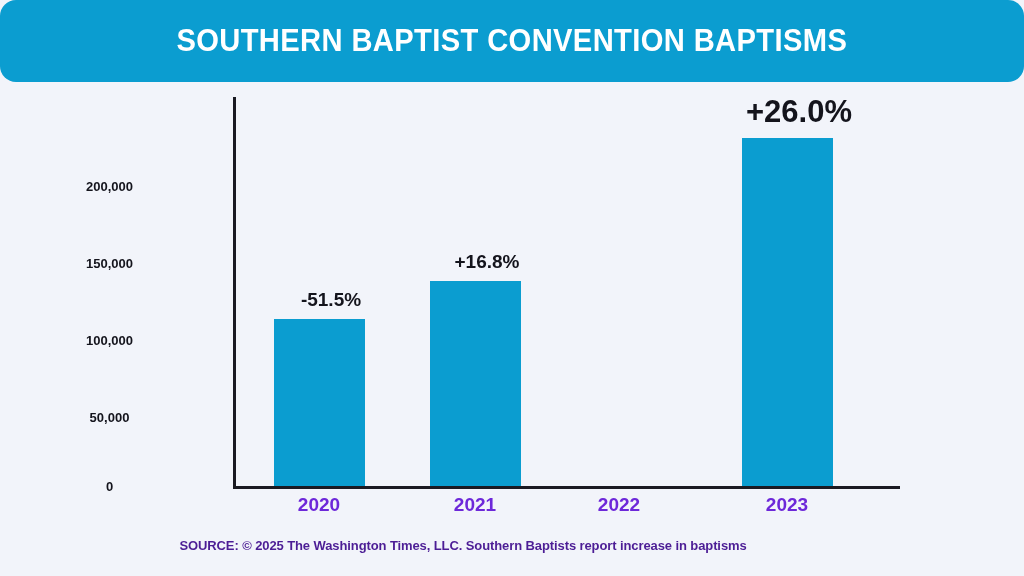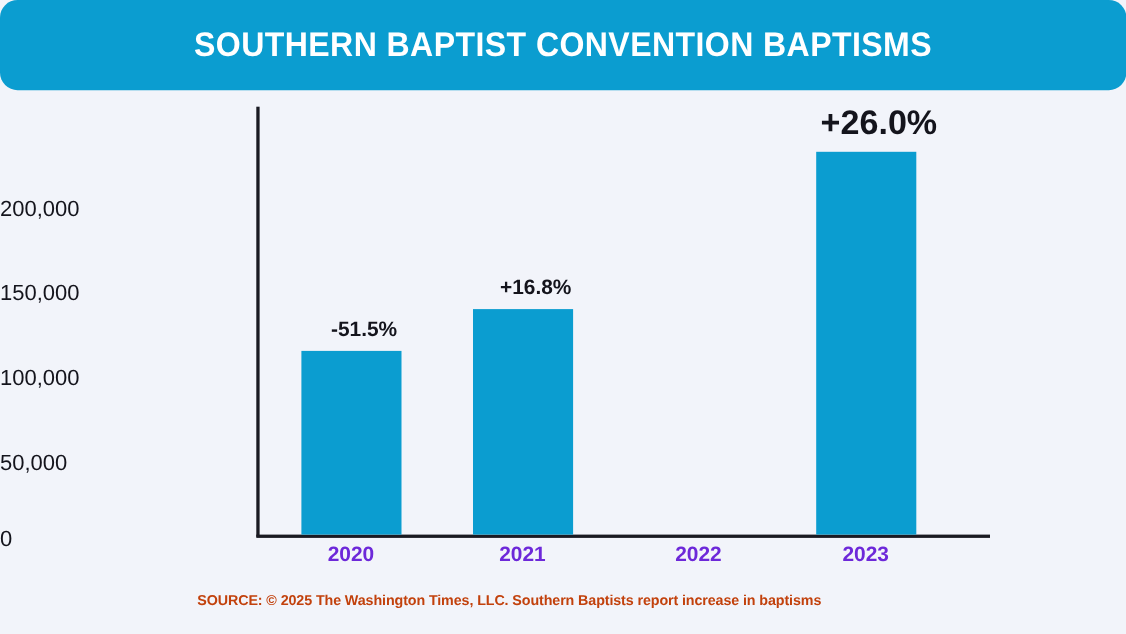--- a/index.html
+++ b/index.html
@@ -63,24 +63,24 @@
     left: 233px;
     top: 404px;
     width: 667px;
     height: 3px;
     background: #1a1a22;
   }
   .ytick {
     position: absolute;
     right: 0;
     width: 100%;
-    text-align: left;
-    font-family: "Liberation Sans", sans-serif;
-    font-size: 20px;
-    font-weight: normal;
+    text-align: center;
+    font-family: "Liberation Sans", sans-serif;
+    font-size: 13px;
+    font-weight: bold;
     color: #14141c;
     line-height: 1;
   }
   .ytick-wrap {
     position: absolute;
     left: 0;
     width: 219px;
     height: 0;
   }
   .bars-layer {
@@ -130,21 +130,21 @@
   
   .source {
     position: absolute;
     left: 0;
     top: 538px;
     width: 926px;
     text-align: center;
     font-family: "Liberation Sans", sans-serif;
     font-size: 13px;
     font-weight: bold;
-    color: #c2410c;
+    color: #4c1d95;
     letter-spacing: -0.1px;
     white-space: nowrap;
   }
 </style>
 </head>
 <body>
 
 <div class="infographic">
 
   <div class="title-banner">
@@ -185,21 +185,21 @@
       </div>
 
 
       <div class="bar-slot" style="left:468px;">
         <div class="bar-label highlight" style="bottom:356px;">+26.0%</div>
         <div class="bar" style="height:348px;"></div>
       </div>
 
       <div class="xtick" style="left:0px;">2020</div>
       <div class="xtick" style="left:156px;">2021</div>
-      <div class="xtick" style="left:316px;text-align:center;">2022</div>
+      <div class="xtick" style="left:300px;text-align:center;">2022</div>
       <div class="xtick" style="left:468px;">2023</div>
 
     </div>
   </div>
 
   <div class="source">SOURCE: © 2025 The Washington Times, LLC. Southern Baptists report increase in baptisms</div>
 
 </div>
 
 </body></html>

